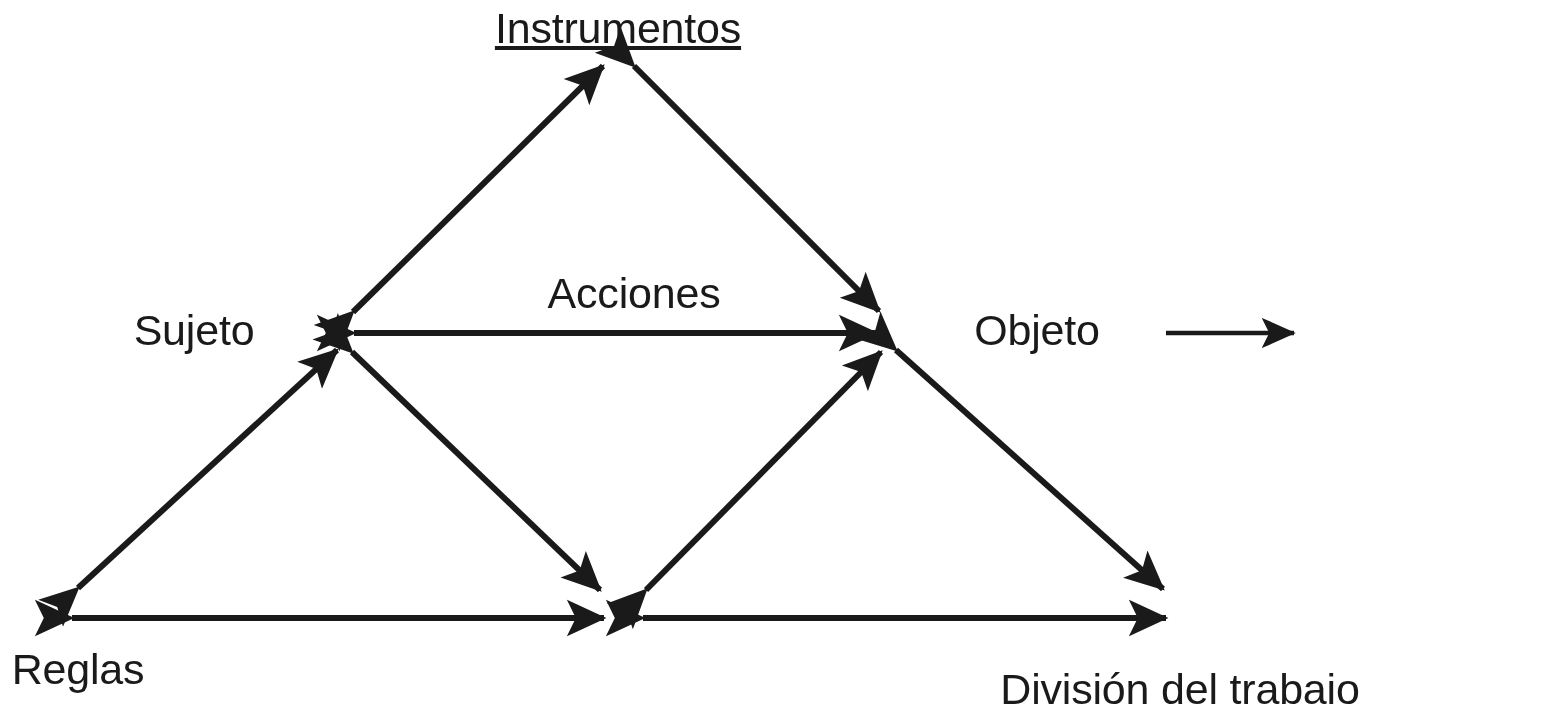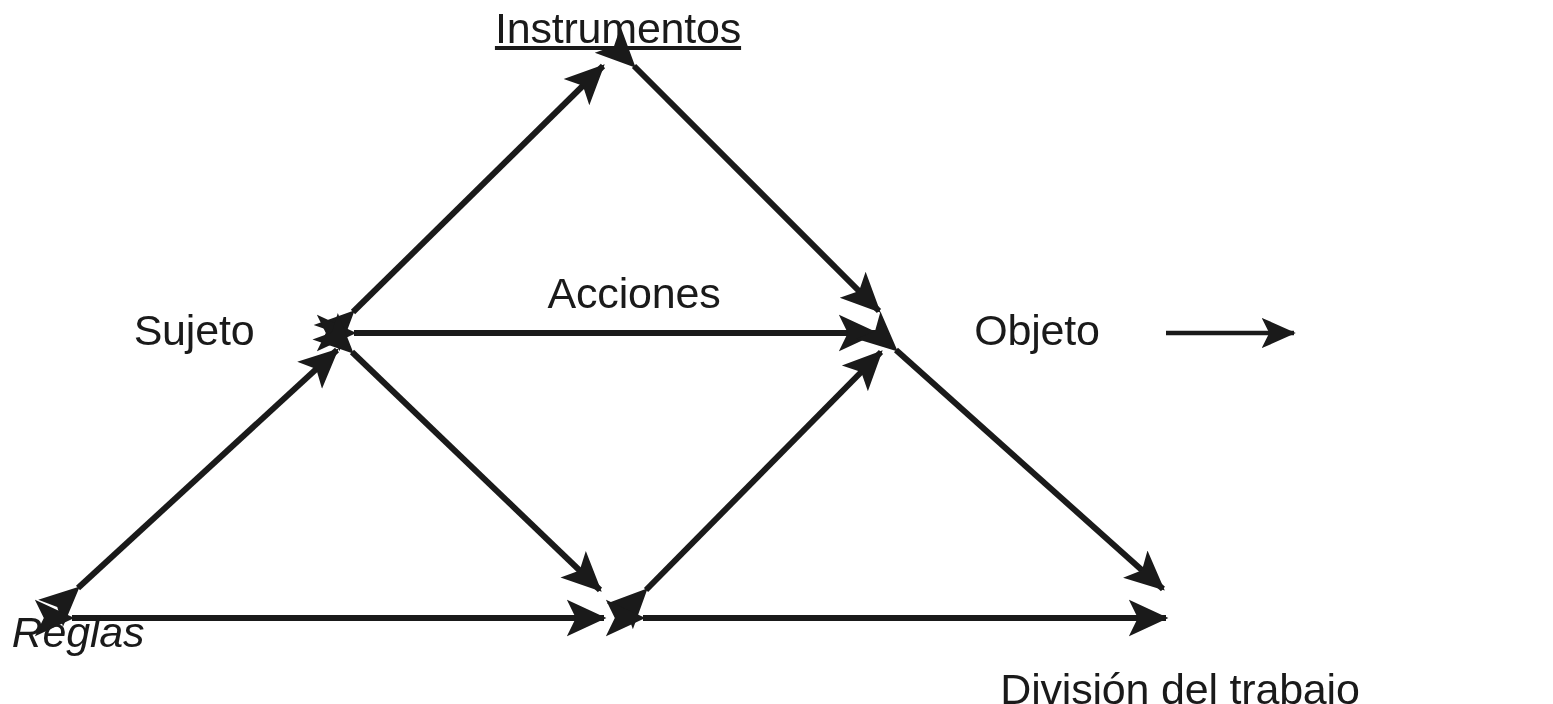--- a/index.html
+++ b/index.html
@@ -45,21 +45,21 @@
     font-weight: 400;
     line-height: 1;
     white-space: nowrap;
     letter-spacing: -0.2px;
   }
   
   .lbl-instrumentos { left: 618px;  top: 7px;   transform: translateX(-50%); text-decoration: underline; }
   .lbl-sujeto       { left: 194px;  top: 309px; transform: translateX(-50%); }
   .lbl-objeto       { left: 1037px; top: 309px; transform: translateX(-50%); }
   .lbl-resultado    { left: 1443px; top: 309px; transform: translateX(-50%); }
-  .lbl-reglas       { left: 78px;   top: 611px; transform: translateX(-50%); font-style: italic; }
+  .lbl-reglas       { left: 78px;   top: 648px; transform: translateX(-50%); }
   .lbl-comunidad    { left: 623px;  top: 648px; transform: translateX(-50%); }
   .lbl-division     { left: 1180px; top: 648px; transform: translateX(-50%); margin-top: 20px; }
   .lbl-acciones     { left: 622px;  top: 272px; transform: translateX(-50%); margin-left: 12px; }
 </style>
 </head>
 <body>
 
 <div id="stage">
 
   <svg id="diagram-svg" viewBox="0 0 1553 704">

